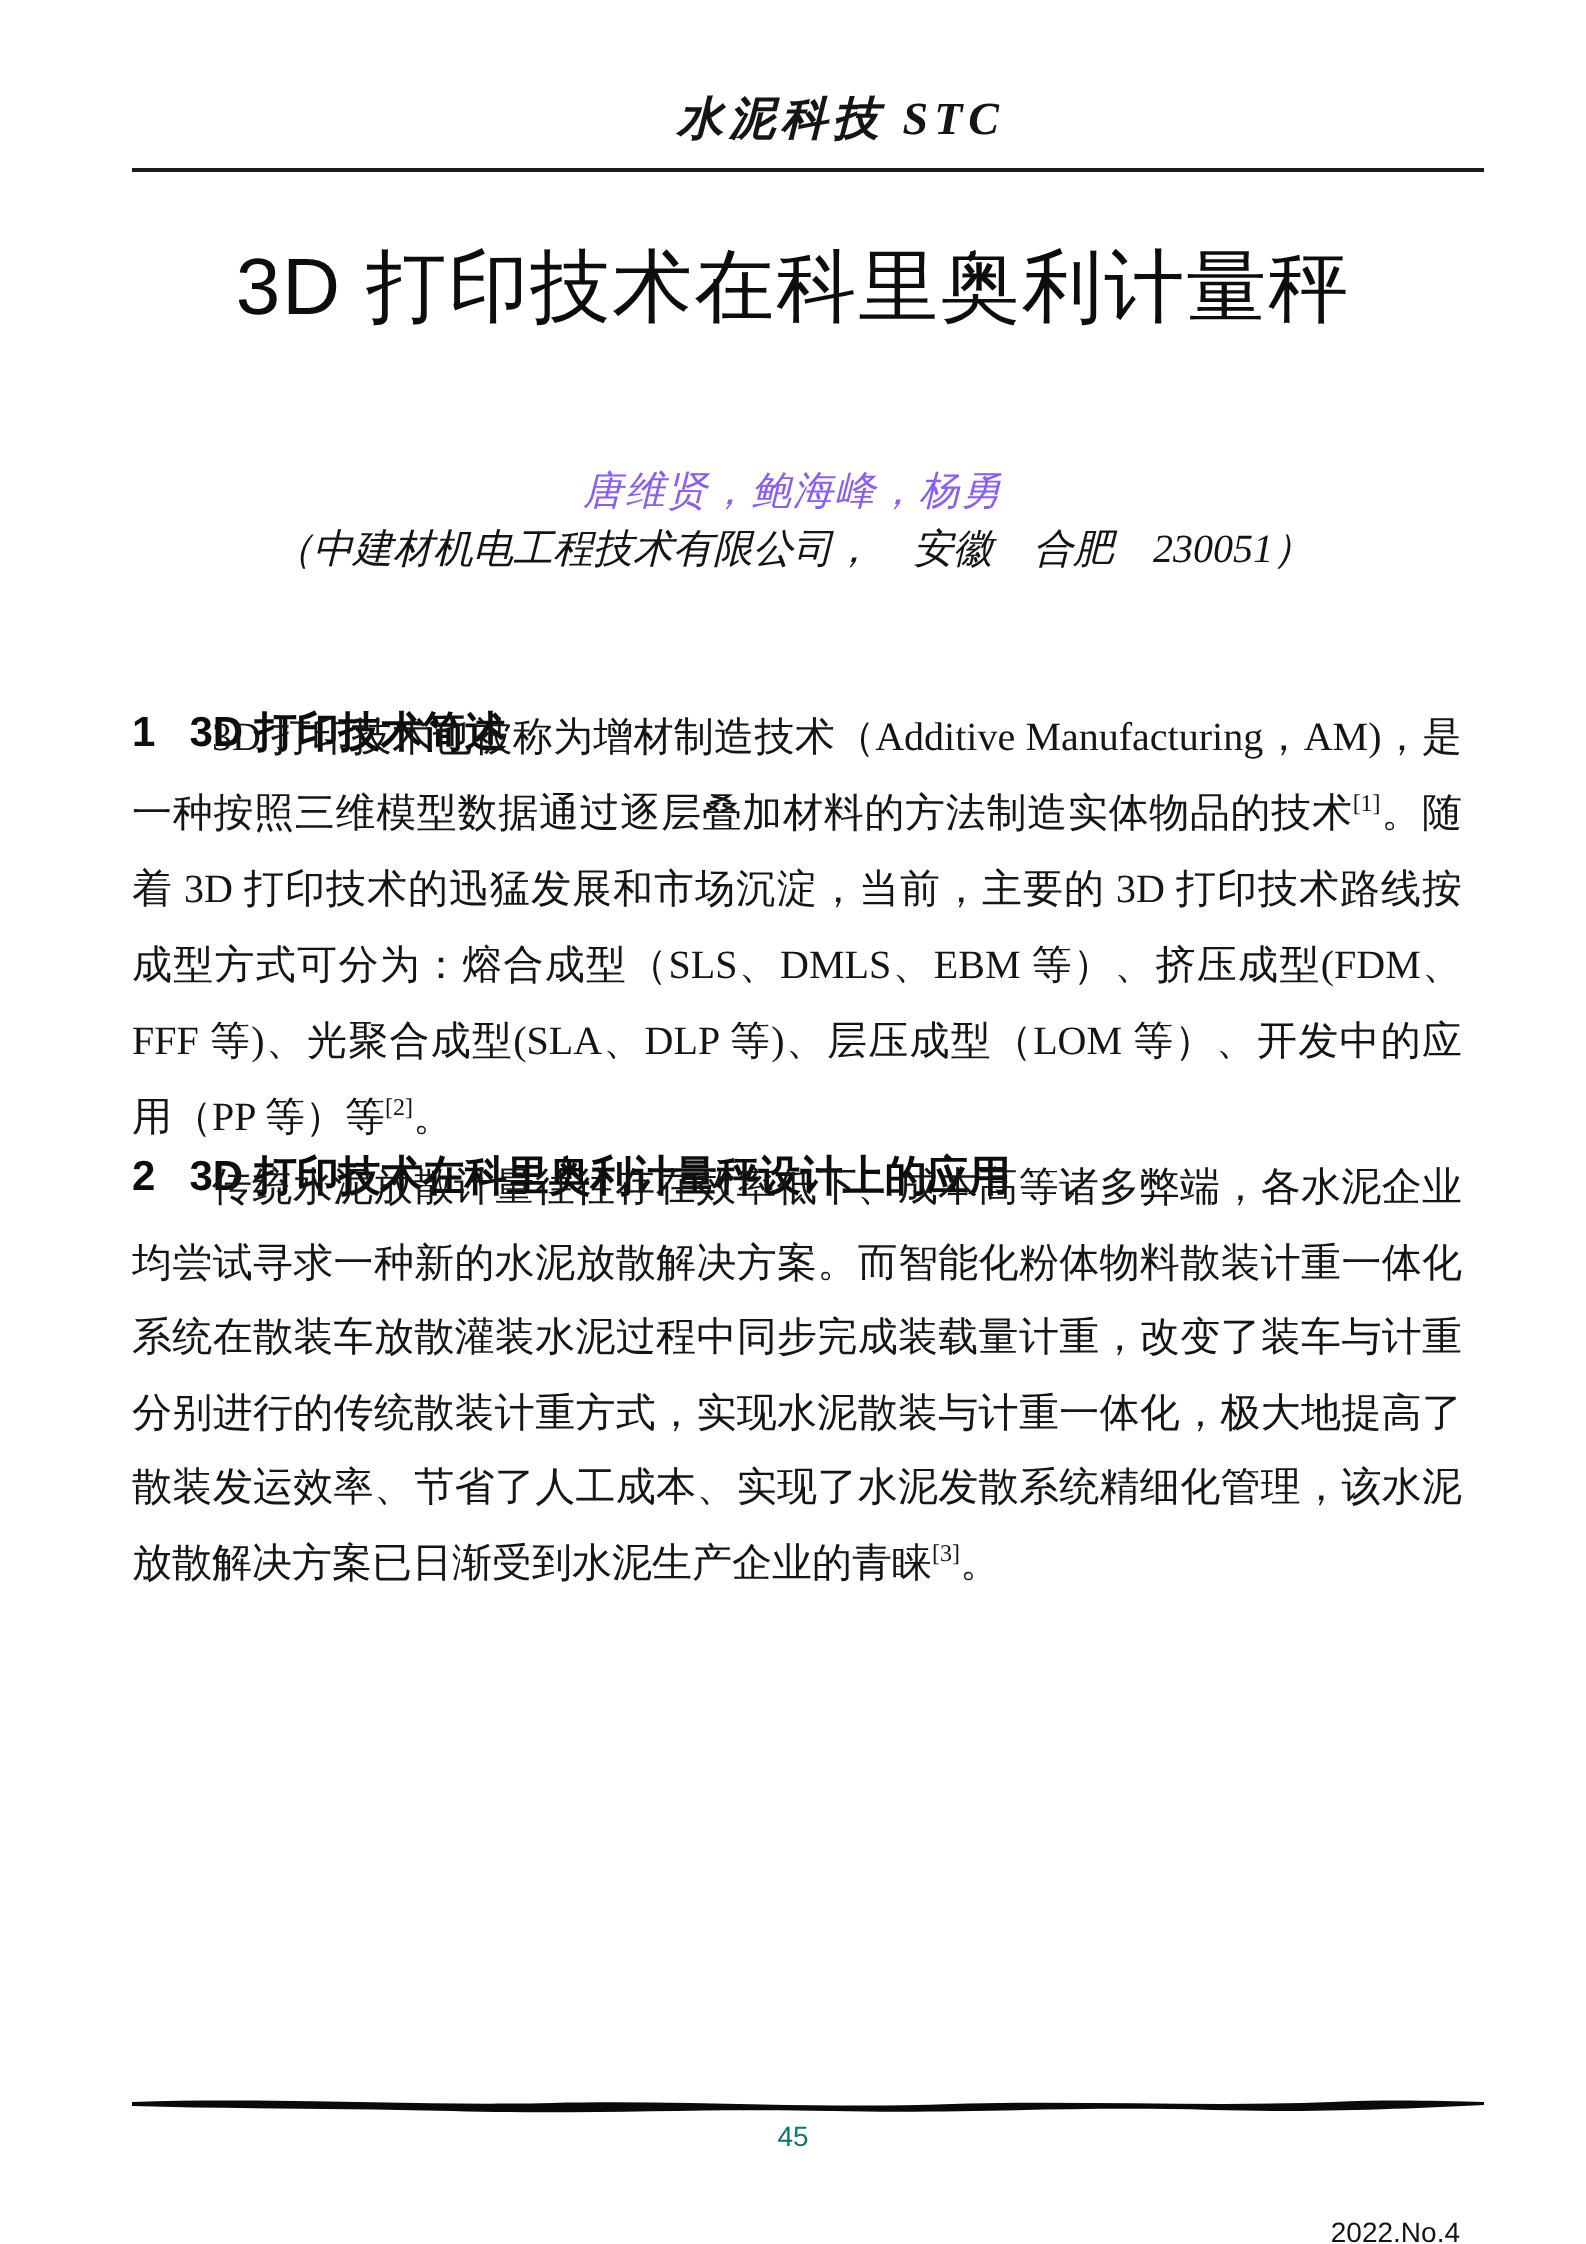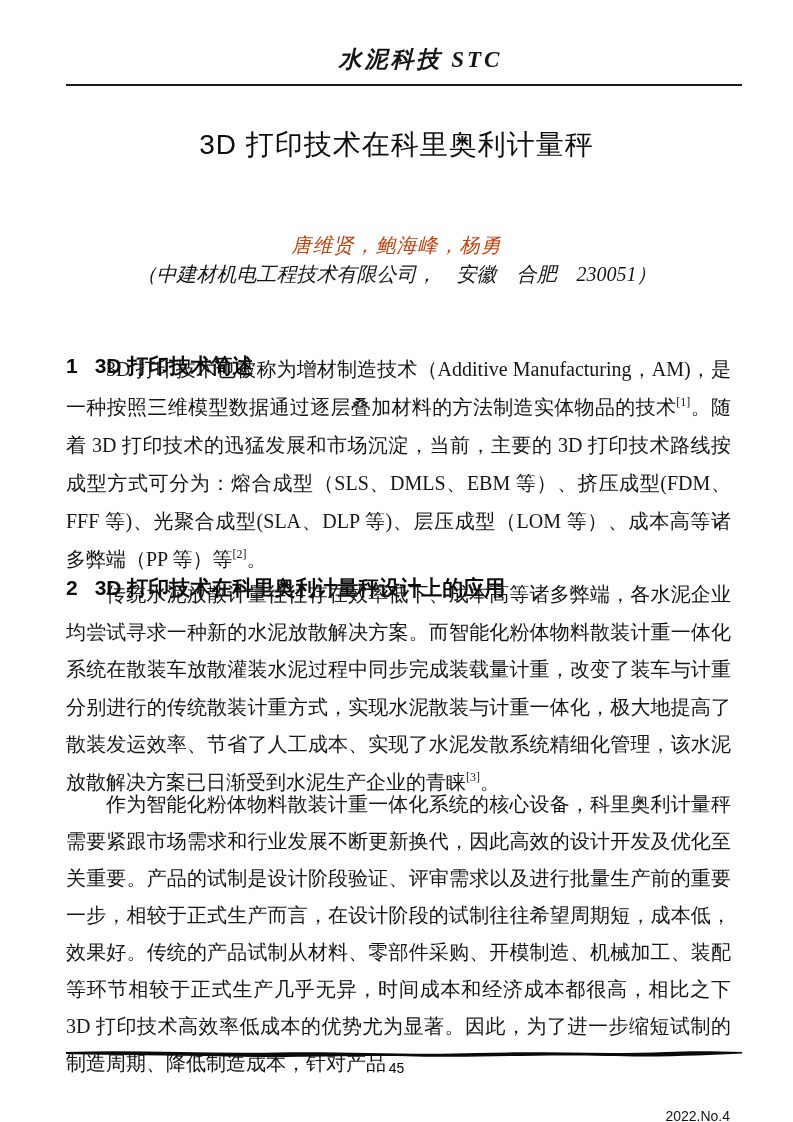--- a/index.html
+++ b/index.html
@@ -33,33 +33,33 @@
     width: 676px; height: 2px;
     background: #1c1c1c;
   }
   
   .article-title {
     position: absolute;
     top: 120px; left: 0; right: 0;
     text-align: center;
     font-family: "Liberation Sans", "DejaVu Sans", sans-serif;
     font-weight: 500;
-    font-size: 28px;
+    font-size: 40px;
     line-height: 49px;
     letter-spacing: 1px;
     color: #0d0d0d;
   }
   .authors-line {
     position: absolute;
     top: 232px; left: 0; right: 0;
     text-align: center;
     font-style: italic;
     font-size: 20px;
     letter-spacing: 1px;
-    color: #c2410c;
+    color: #8b5cf6;
   }
   .affiliation-line {
     position: absolute;
     top: 261px; left: 0; right: 0;
     text-align: center;
     font-style: italic;
     font-size: 20px;
     color: #141414;
   }
   
@@ -98,21 +98,21 @@
     position: absolute;
     top: 1046px; left: 66px;
     width: 676px; height: 13px;
   }
   .footer-page-number {
     position: absolute;
     top: 1060px; left: 0; right: 0;
     text-align: center;
     font-family: "Liberation Sans", "DejaVu Sans", sans-serif;
     font-size: 14px;
-    color: #000000;
+    color: #0f766e;
   }
   .footer-issue {
     position: absolute;
     top: 1060px; right: 63px;
     font-family: "Liberation Sans", "DejaVu Sans", sans-serif;
     font-size: 14px;
     color: #141414;
     margin-top: 48px;
   }
 </style>
@@ -129,32 +129,31 @@
   </div>
 
   <div class="authors-line">唐维贤，鲍海峰，杨勇</div>
   <div class="affiliation-line">（中建材机电工程技术有限公司，　安徽　合肥　230051）</div>
 
   <div class="sec-heading" id="sec1-heading">
     <span class="sec-num">1</span><span>3D 打印技术简述</span>
   </div>
 
   <p class="body-para" id="para-s1">
-    <span>3D 打印技术也被称为增材制造技术（Additive Manufacturing，AM)，是一种按照三维模型数据通过逐层叠加材料的方法制造实体物品的技术</span><sup>[1]</sup><span>。随着 3D 打印技术的迅猛发展和市场沉淀，当前，主要的 3D 打印技术路线按成型方式可分为：熔合成型（SLS、DMLS、EBM 等）、挤压成型(FDM、FFF 等)、光聚合成型(SLA、DLP 等)、层压成型（LOM 等）、成本高等诸多弊端（PP 等）等</span><sup>[2]</sup><span>。</span>
+    <span>3D 打印技术也被称为增材制造技术（Additive Manufacturing，AM)，是一种按照三维模型数据通过逐层叠加材料的方法制造实体物品的技术</span><sup>[1]</sup><span>。随着 3D 打印技术的迅猛发展和市场沉淀，当前，主要的 3D 打印技术路线按成型方式可分为：熔合成型（SLS、DMLS、EBM 等）、挤压成型(FDM、FFF 等)、光聚合成型(SLA、DLP 等)、层压成型（LOM 等）、开发中的应用（PP 等）等</span><sup>[2]</sup><span>。</span>
   </p>
 
   <div class="sec-heading" id="sec2-heading">
     <span class="sec-num">2</span><span>3D 打印技术在科里奥利计量秤设计上的应用</span>
   </div>
 
   <p class="body-para" id="para-s2a">
     <span>传统水泥放散计量往往存在效率低下、成本高等诸多弊端，各水泥企业均尝试寻求一种新的水泥放散解决方案。而智能化粉体物料散装计重一体化系统在散装车放散灌装水泥过程中同步完成装载量计重，改变了装车与计重分别进行的传统散装计重方式，实现水泥散装与计重一体化，极大地提高了散装发运效率、节省了人工成本、实现了水泥发散系统精细化管理，该水泥放散解决方案已日渐受到水泥生产企业的青睐</span><sup>[3]</sup><span>。</span>
   </p>
 
-  <p class="body-para" id="para-s2b">作为智能化粉体物料散装计重一体化系统的核心设备，科里奥利计量秤需要紧跟市场需求和行业发展不断更新换代，因此高效的设计开发及优化至关重要。产品的试制是设计阶段验证、评审需求以及进行批量生产前的重要一步，相较于正式生产而言，在设计阶段的试制往往希望周期短，成本低，效果好。传统的产品试制从材料、零部件采购、开模制造、机械加工、装配等环节相较于正式生产几乎无异，时间成本和经济成本都很高，相比之下 3D 打印技术高效率低成本的优势尤为显著。因此，为了进一步缩短试制的制造周期、降低制造成本，针对产品</p>
 
   <div class="footer-rule-wrap">
     <svg width="676" height="13" viewBox="0 0 676 13" xmlns="http://www.w3.org/2000/svg">
       <path fill="#0a0a0a" d="M0,5 C70,2.5 140,7 210,5.5 C280,4 340,8.5 410,6 C470,4 540,7.5 600,5 C630,3.5 655,4.5 676,5 L676,6.5 C640,8 600,10.5 540,9 C470,7 420,11 350,9.5 C280,8 230,11.5 160,9.5 C100,8 50,8.5 0,7 Z"></path>
     </svg>
   </div>
   <div class="footer-page-number">45</div>
   <div class="footer-issue">2022.No.4</div>
 
 </div>

